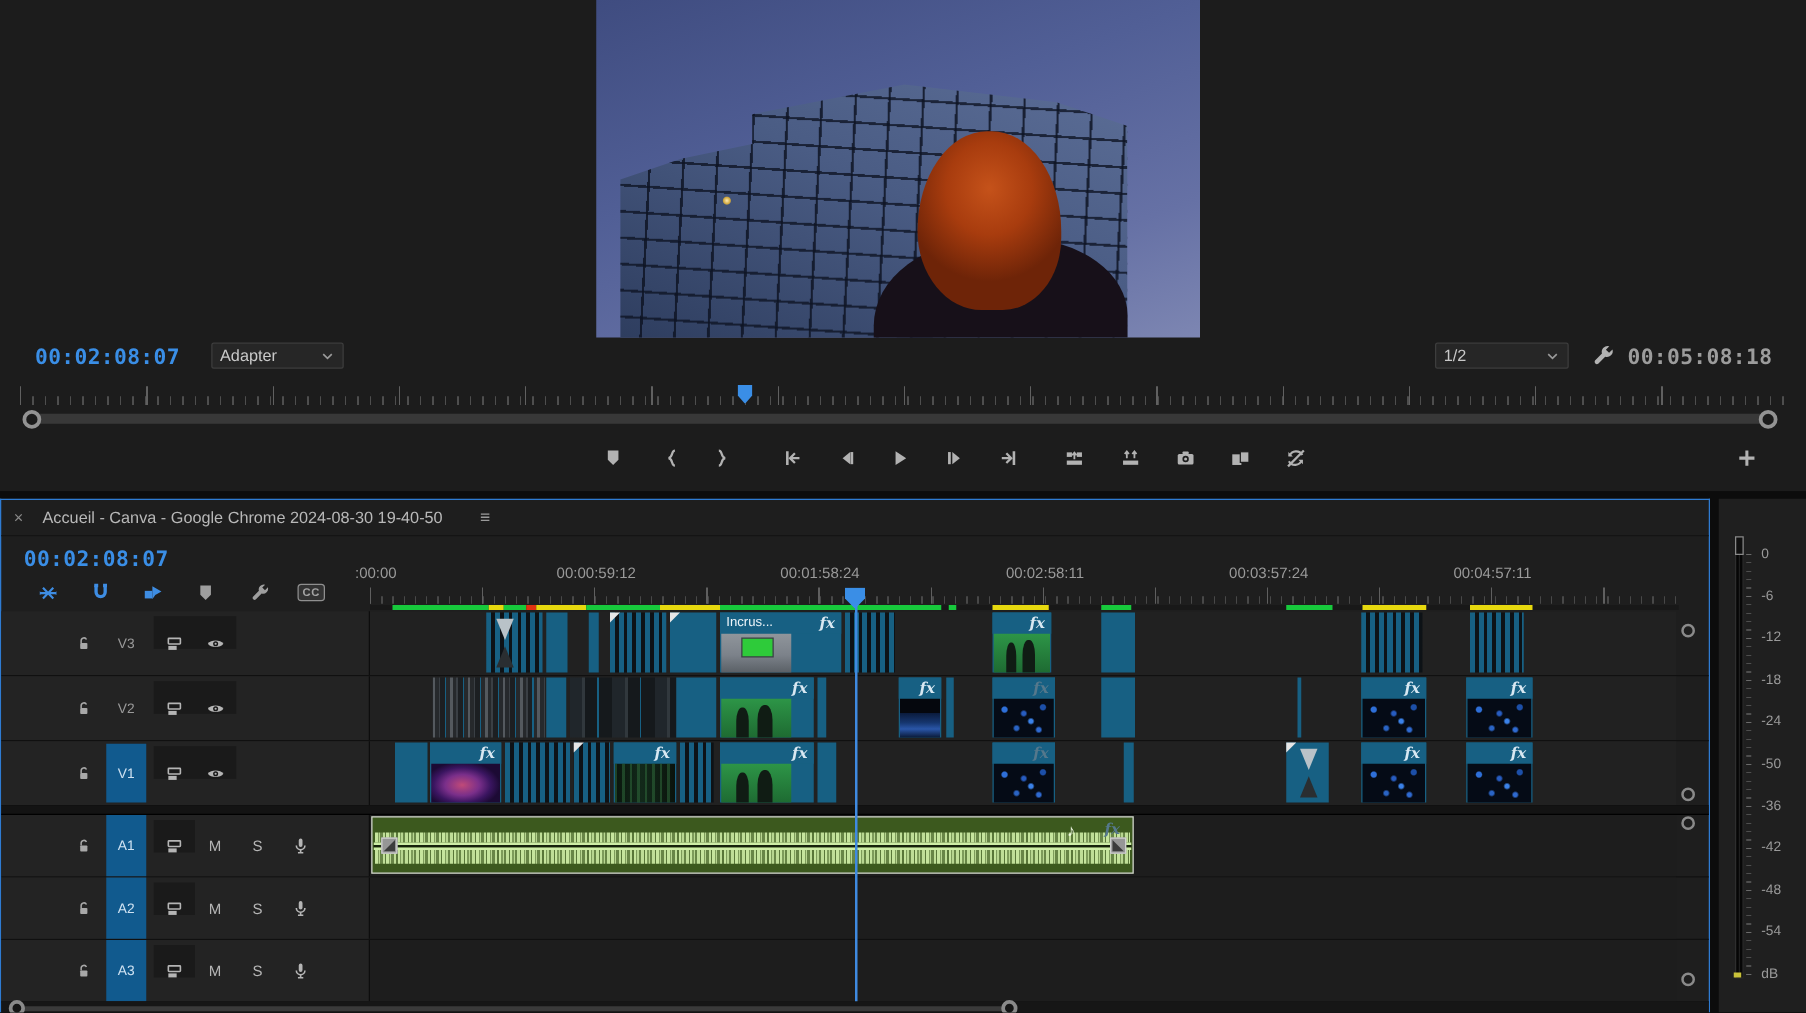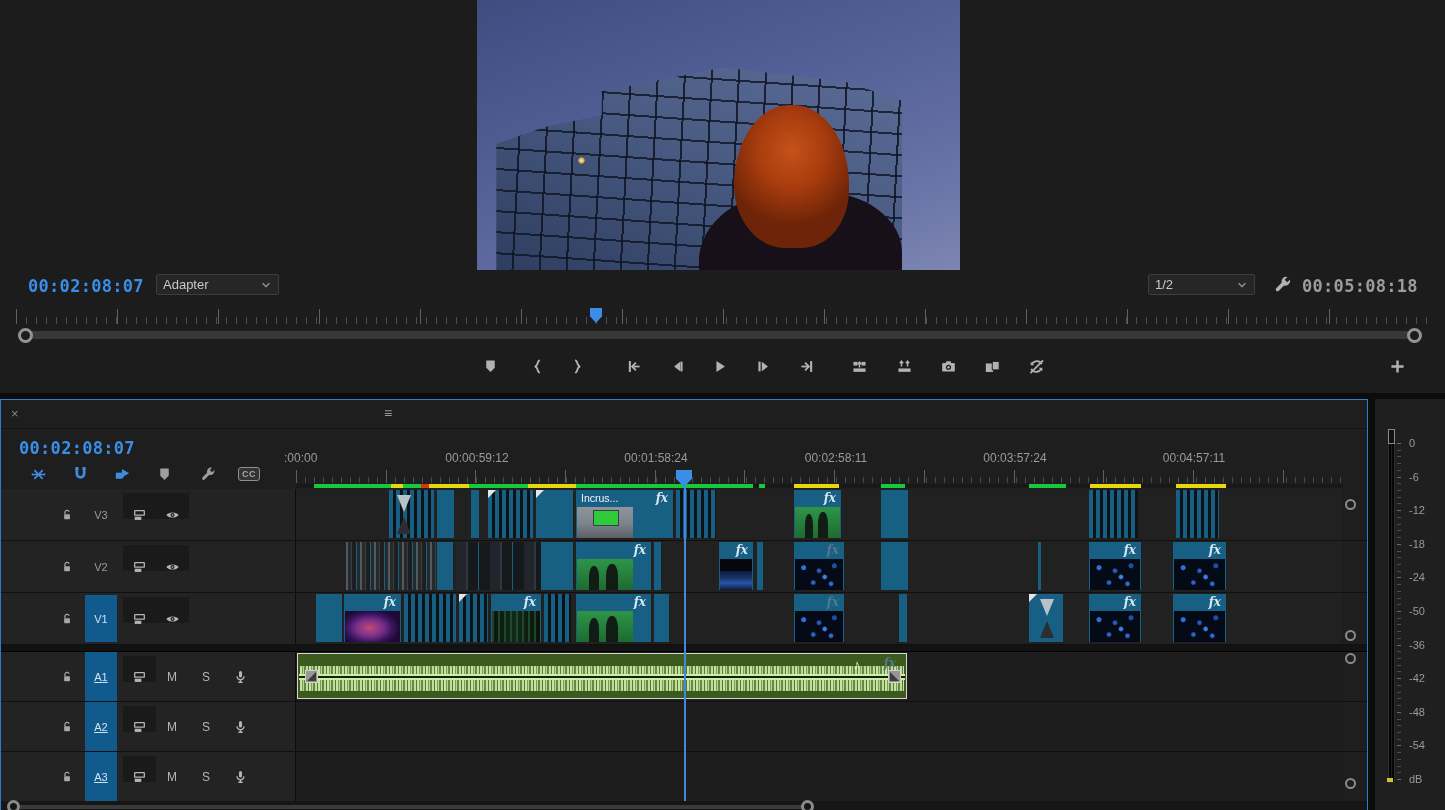--- a/index.html
+++ b/index.html
@@ -78,21 +78,21 @@
   .trow.video{height:52px;}
   .trow.audio{height:50px;}
   .sectdiv{height:6px;background:#131313;border-bottom:1px solid #000;}
   .thead{position:absolute;left:0;top:0;width:295px;height:100%;background:#232323;
     border-right:1px solid #0d0d0d;box-sizing:border-box;}
   .lockic{position:absolute;left:60px;top:50%;transform:translateY(-50%);color:#a8a8a8;width:13px;height:13px;}
   .lockic svg{width:13px;height:13px;display:block;}
   .tname{position:absolute;left:84px;top:2px;bottom:2px;width:32px;display:flex;align-items:center;
     justify-content:center;font-size:11px;color:#9a9a9a;}
   .tname.target{background:#115a8e;color:#cfe2f2;}
-  .audio .tname.target{top:0;bottom:0;text-decoration:underline;}
+  .audio .tname.target{top:0;bottom:0;}
   .ctrlbox{position:absolute;left:122px;top:4px;height:26px;background:#1a1a1a;}
   .hic{position:absolute;top:50%;transform:translateY(-50%);color:#b5b5b5;width:17px;height:15px;}
   .hic svg{width:17px;height:15px;display:block;}
   .mslabel{position:absolute;top:50%;transform:translateY(-50%);color:#b5b5b5;font-size:12px;}
   .tbodyc{position:absolute;left:295px;top:0;width:1045px;height:100%;background:#212121;overflow:hidden;}
   .audio .tbodyc{background:#1d1d1d;}
   
   .clip{position:absolute;top:1px;height:calc(100% - 3px);box-sizing:border-box;}
   .k-plain,.k-fx{background:#176083;}
   .k-strips{background:repeating-linear-gradient(90deg,#176083 0 4px,#0d1216 4px 7px);}
@@ -172,21 +172,21 @@
       <div class="bld"></div>
       <div class="wlight"></div>
       <div class="person">
         <div class="pbody"></div>
         <div class="phair"></div>
       </div>
     </div>
 
     <span class="tc blue abs" style="left:28px;top:276px;">00:02:08:07</span>
 
-    <div class="dd" style="left:156px;top:274px;width:123px;">
+    <div class="dd" style="left:169px;top:274px;width:106px;">
       <span class="ddtext">Adapter</span>
       <svg viewBox="0 0 14 14">
           <path d="M3 5l4 4 4-4" fill="none" stroke="currentColor" stroke-width="1.5"></path>
         </svg>
     </div>
 
     <div class="dd" style="left:1148px;top:274px;width:107px;gap:28px;">
       <span class="ddtext">1/2</span>
       <svg viewBox="0 0 14 14">
           <path d="M3 5l4 4 4-4" fill="none" stroke="currentColor" stroke-width="1.5"></path>
@@ -296,20 +296,21 @@
           <path d="M6 2h2v4h4v2H8v4H6V8H2V6h4z" fill="currentColor"></path>
         </svg>
     </button>
   </section>
 
   <div class="hdivider"></div>
 
   <section class="timeline">
     <div class="tabbar">
       <span class="tclose">×</span>
+      <span class="ttitle">Accueil - Canva - Google Chrome 2024-08-30 19-40-50</span>
       <span class="tmenu">≡</span>
     </div>
 
     <span class="tc blue tl-tc">00:02:08:07</span>
 
     <div id="tl-tools">
         <span class="tool blue" style="left: 26px;">
           <svg viewBox="0 0 14 14" class="">
             <path d="M1.8 7h10.4M3.6 3.4l6.8 7.2M10.4 3.4 3.6 10.6" fill="none" stroke="currentColor" stroke-width="1.4"></path>
             <path d="M1.5 5.7 3 7 1.5 8.3zM12.5 5.7 11 7l1.5 1.3z" fill="currentColor"></path>

